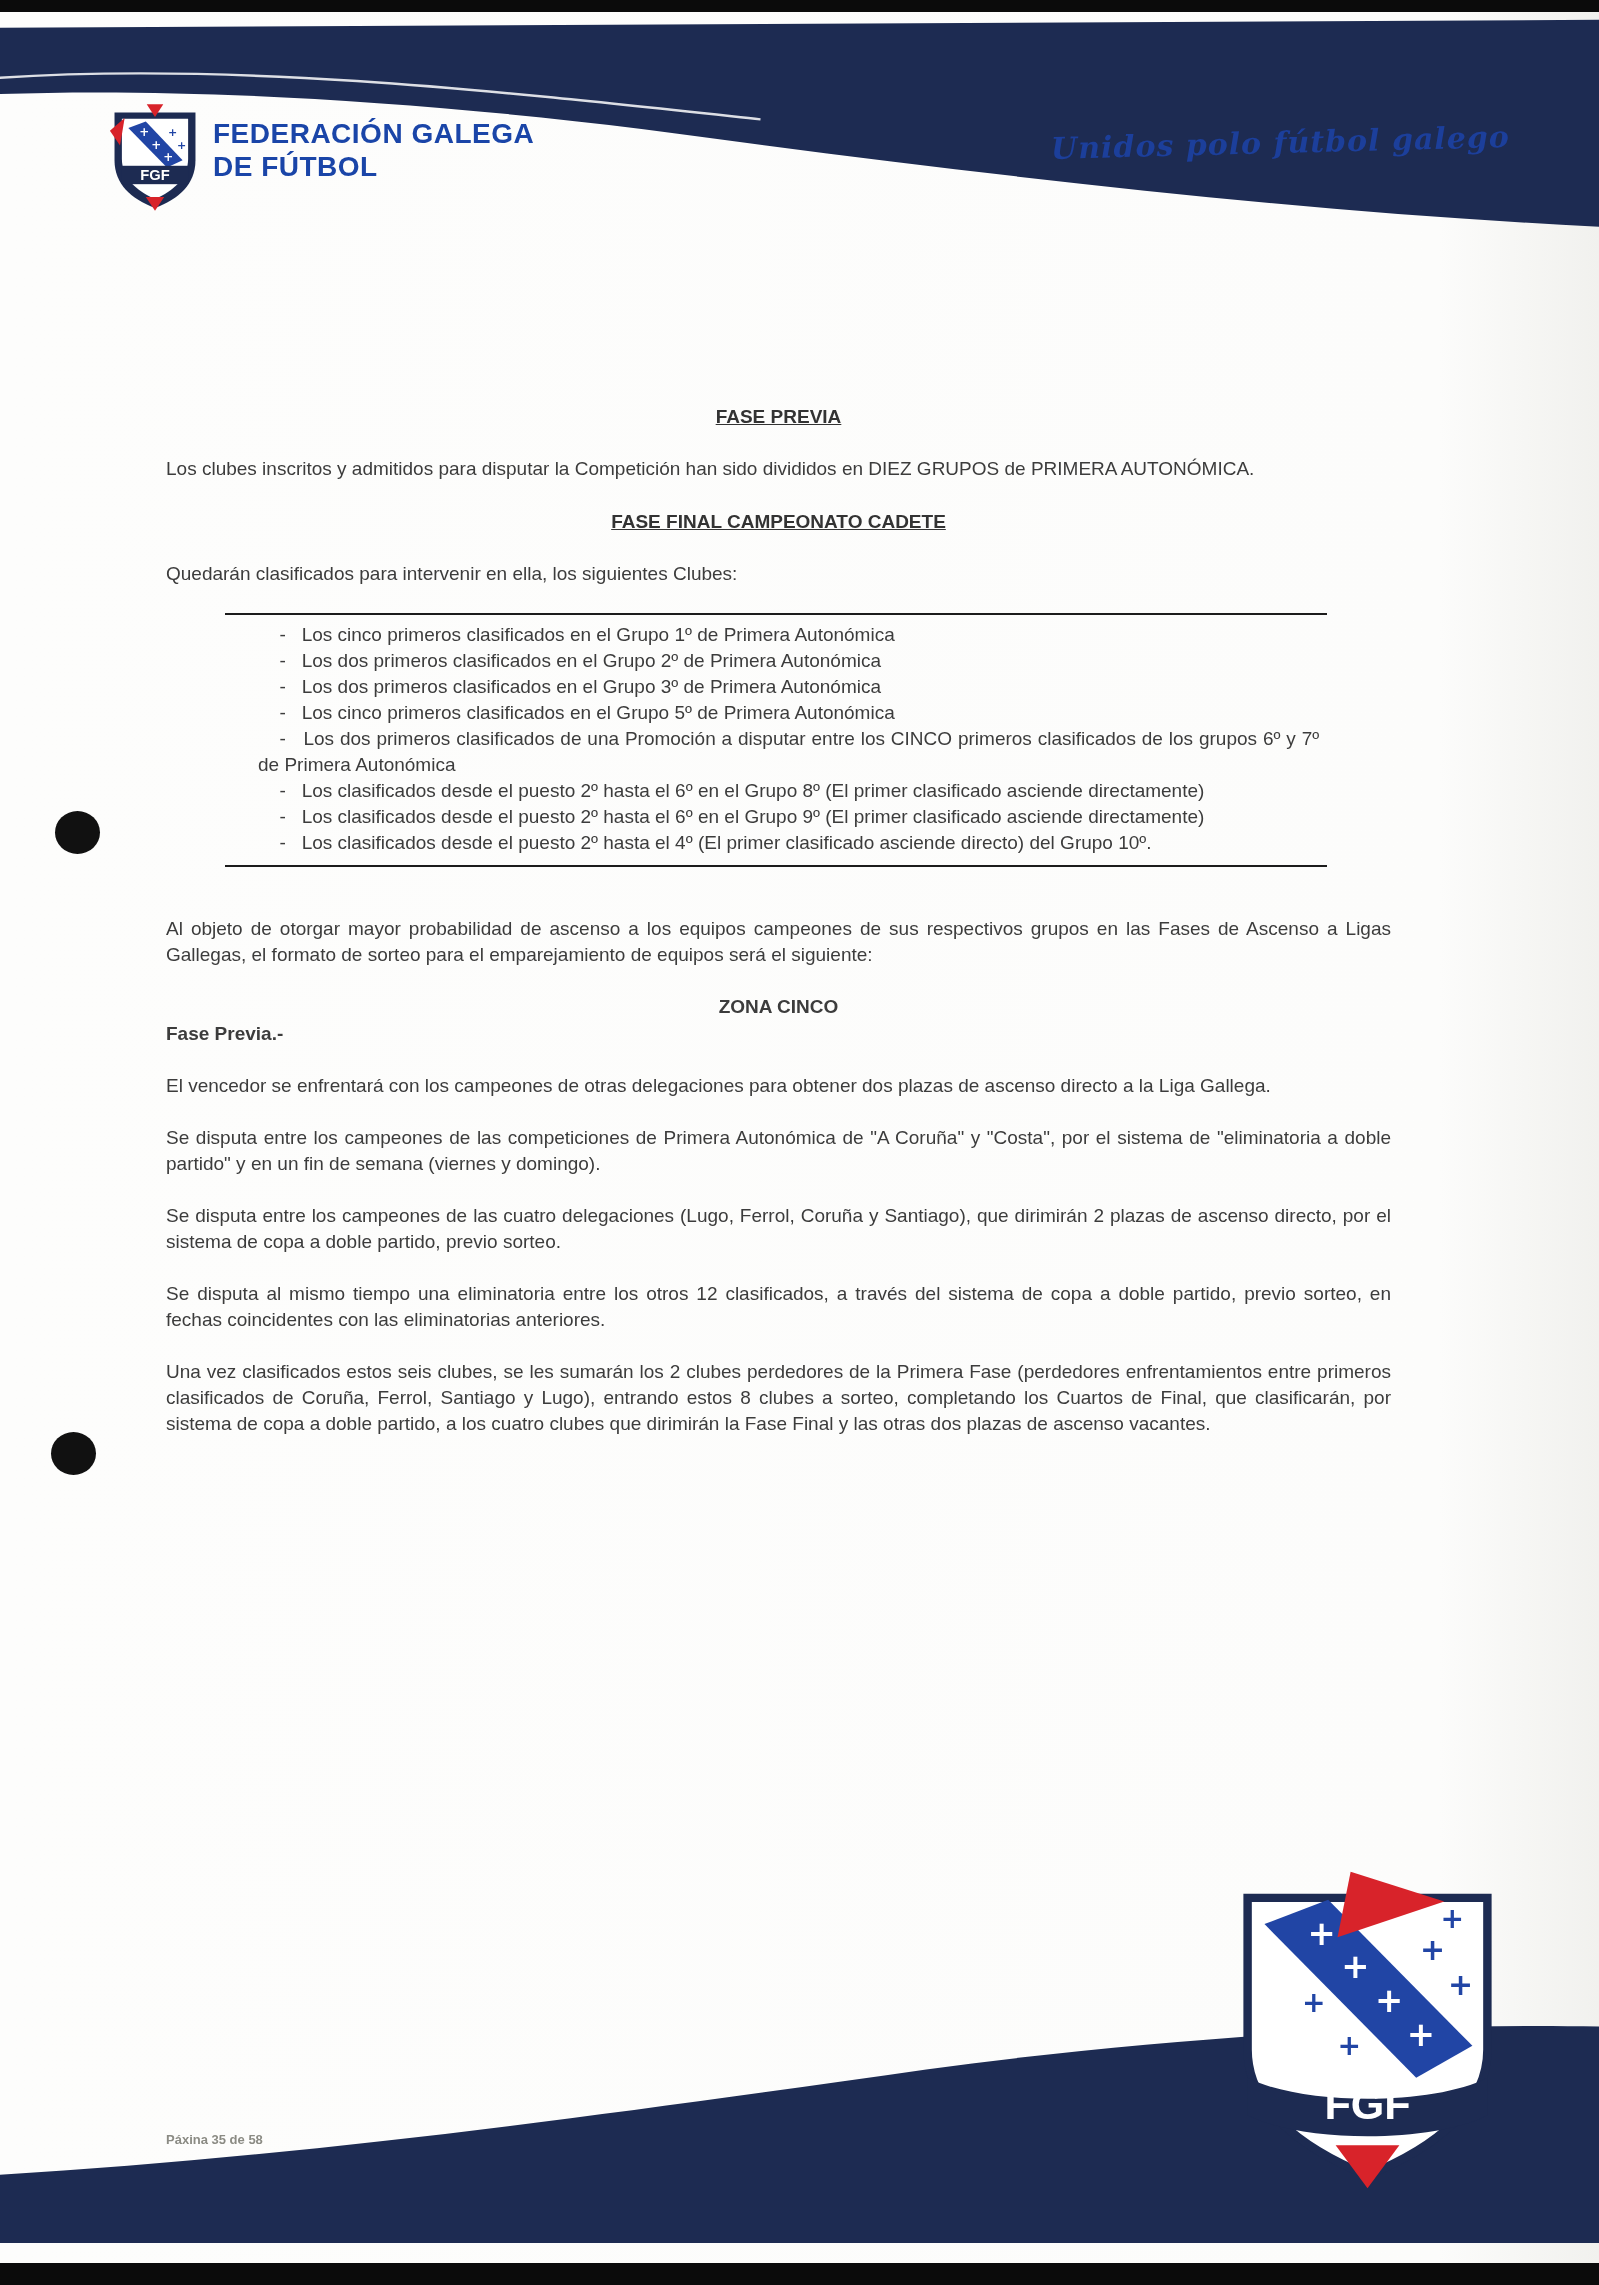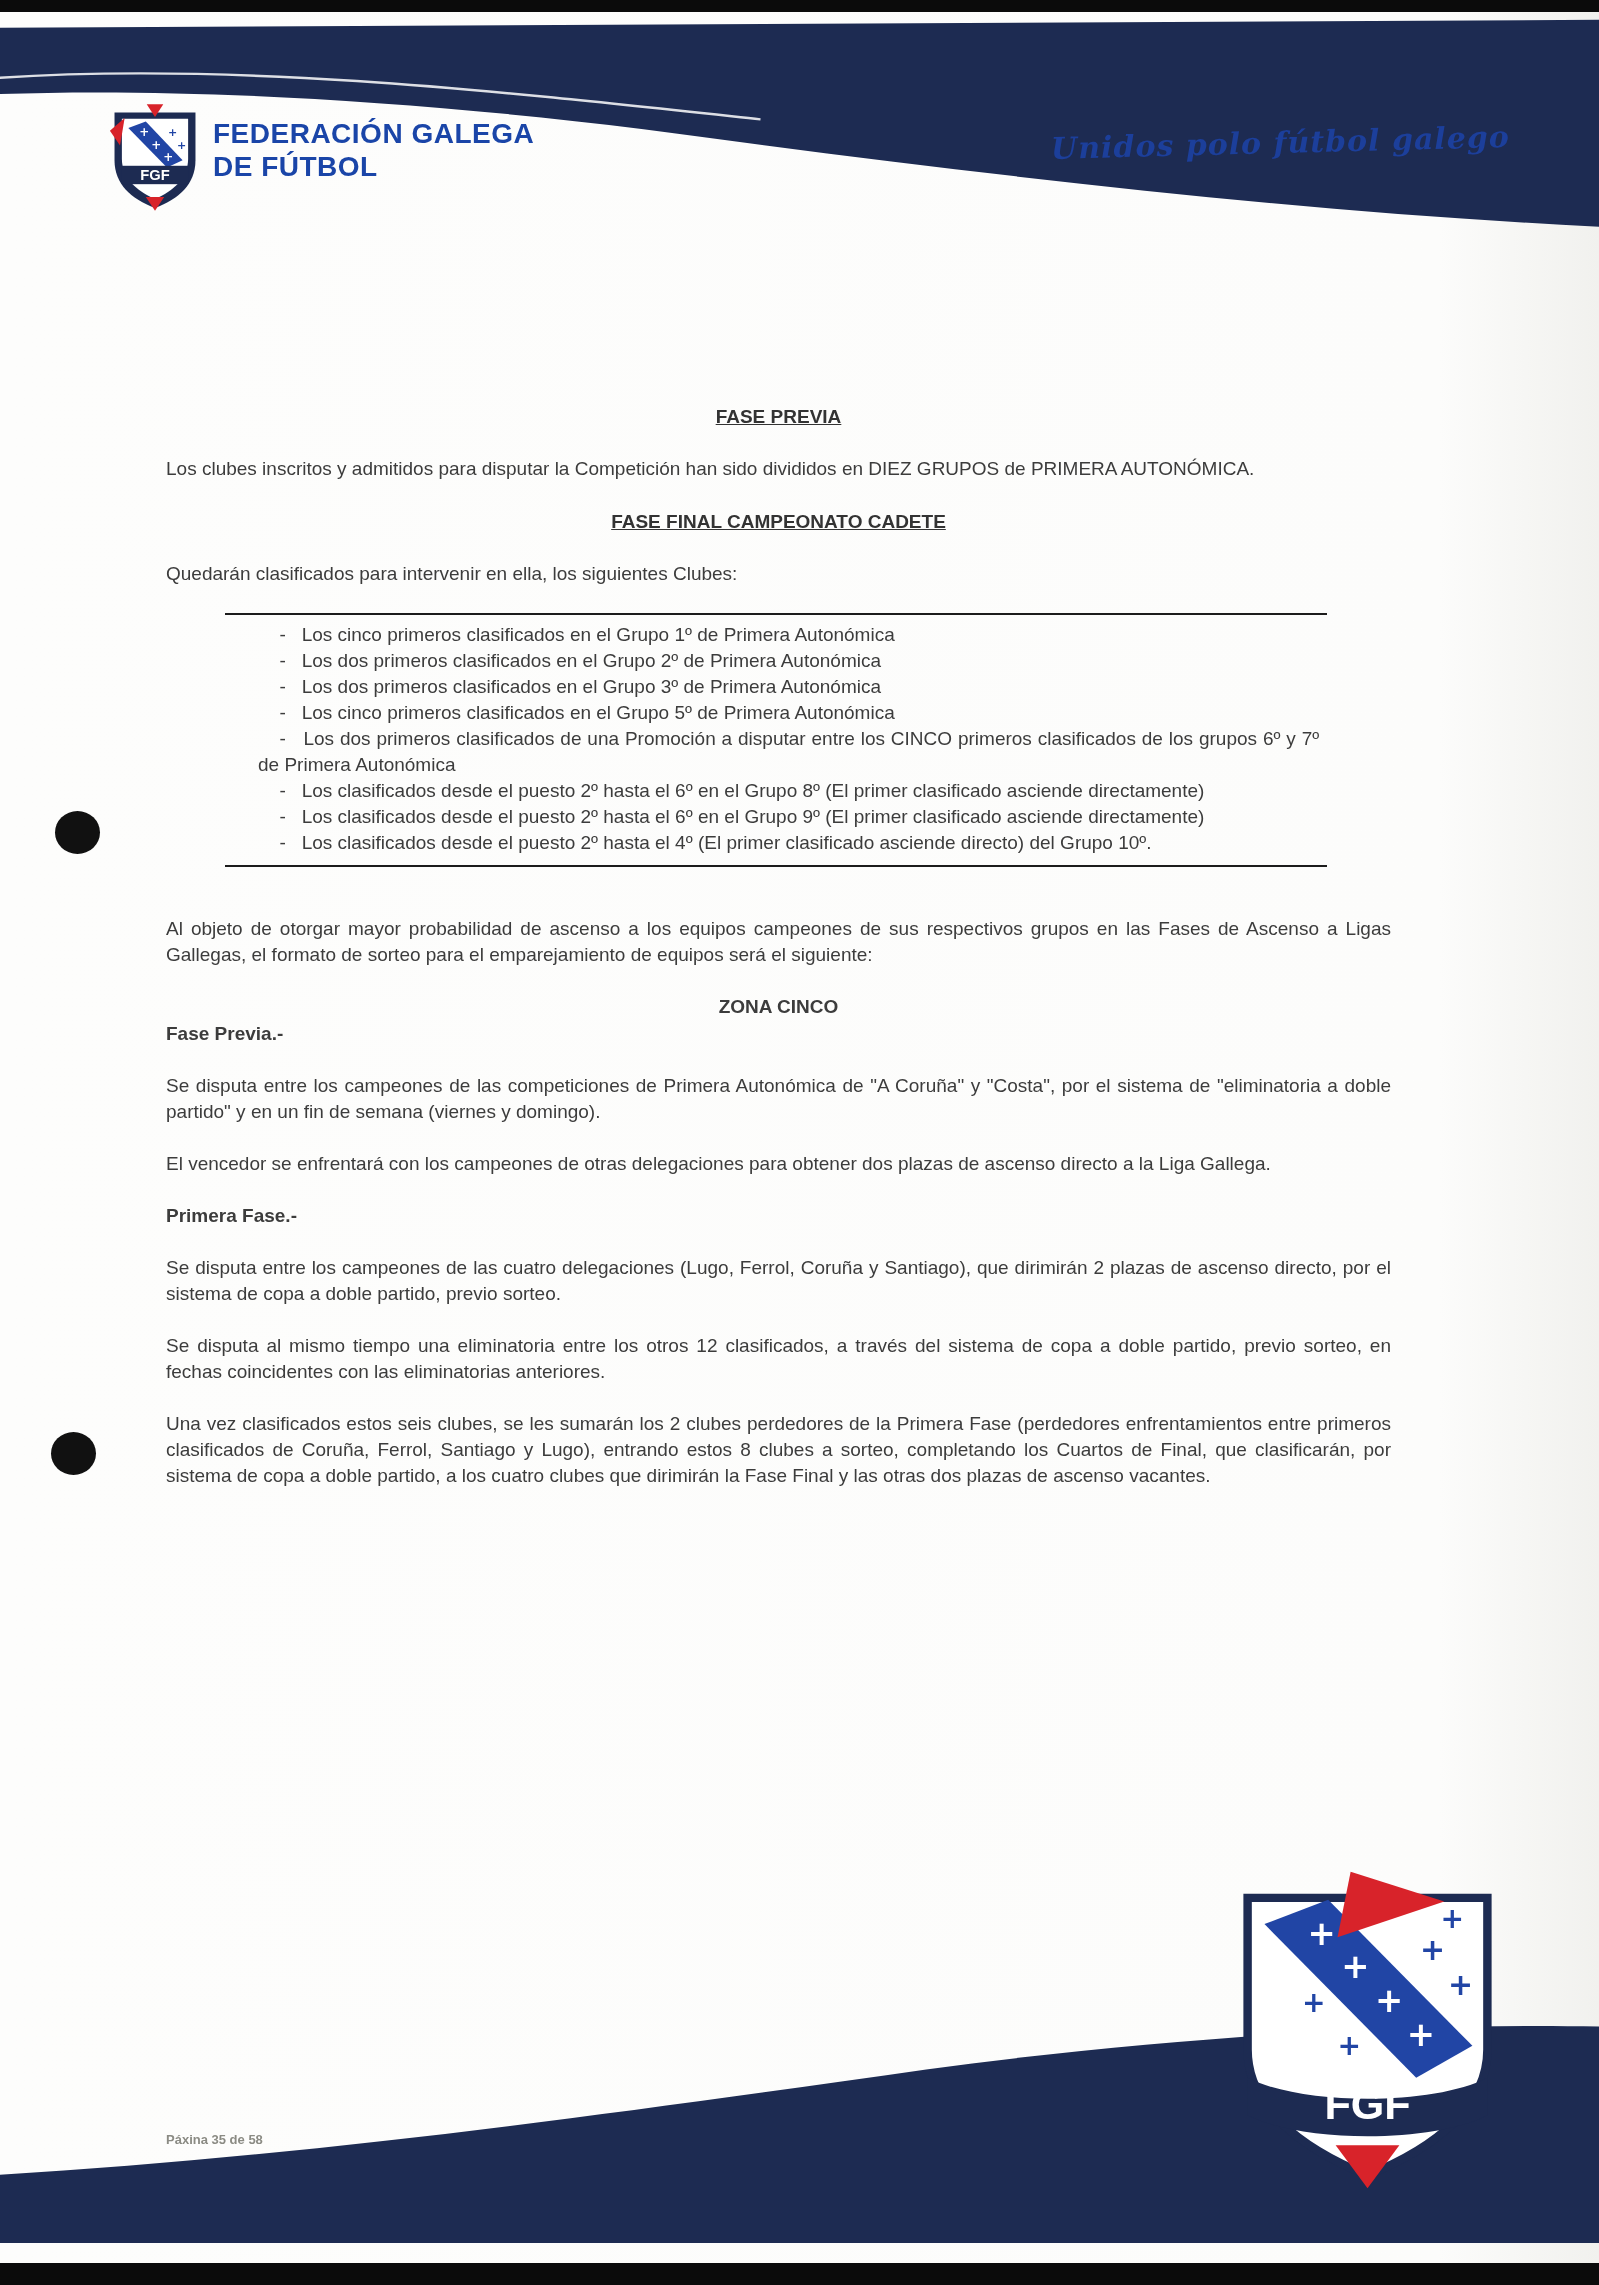--- a/index.html
+++ b/index.html
@@ -126,25 +126,24 @@
       <div class="qitem">Los clasificados desde el puesto 2º hasta el 6º en el Grupo 9º (El primer clasificado asciende directamente)</div>
       <div class="qitem">Los clasificados desde el puesto 2º hasta el 4º (El primer clasificado asciende directo) del Grupo 10º.</div>
     </div>
 
     <div class="para gap-lg">Al objeto de otorgar mayor probabilidad de ascenso a los equipos campeones de sus respectivos grupos en las Fases de Ascenso a Ligas Gallegas, el formato de sorteo para el emparejamiento de equipos será el siguiente:</div>
 
     <div class="zona center">ZONA CINCO</div>
 
     <div class="fase-label">Fase Previa.-</div>
 
+    <div class="para">El vencedor se enfrentará con los campeones de otras delegaciones para obtener dos plazas de ascenso directo a la Liga Gallega.</div>
+
     <div class="para">Se disputa entre los campeones de las competiciones de Primera Autonómica de "A Coruña" y "Costa", por el sistema de "eliminatoria a doble partido" y en un fin de semana (viernes y domingo).</div>
 
-    <div class="para">El vencedor se enfrentará con los campeones de otras delegaciones para obtener dos plazas de ascenso directo a la Liga Gallega.</div>
-
-    <div class="section-label">Primera Fase.-</div>
 
     <div class="para">Se disputa entre los campeones de las cuatro delegaciones (Lugo, Ferrol, Coruña y Santiago), que dirimirán 2 plazas de ascenso directo, por el sistema de copa a doble partido, previo sorteo.</div>
 
     <div class="para">Se disputa al mismo tiempo una eliminatoria entre los otros 12 clasificados, a través del sistema de copa a doble partido, previo sorteo, en fechas coincidentes con las eliminatorias anteriores.</div>
 
     <div class="para">Una vez clasificados estos seis clubes, se les sumarán los 2 clubes perdedores de la Primera Fase (perdedores enfrentamientos entre primeros clasificados de Coruña, Ferrol, Santiago y Lugo), entrando estos 8 clubes a sorteo, completando los Cuartos de Final, que clasificarán, por sistema de copa a doble partido, a los cuatro clubes que dirimirán la Fase Final y las otras dos plazas de ascenso vacantes.</div>
 
   </div>
 
   <div class="footer-page">Páxina 35 de 58</div>

